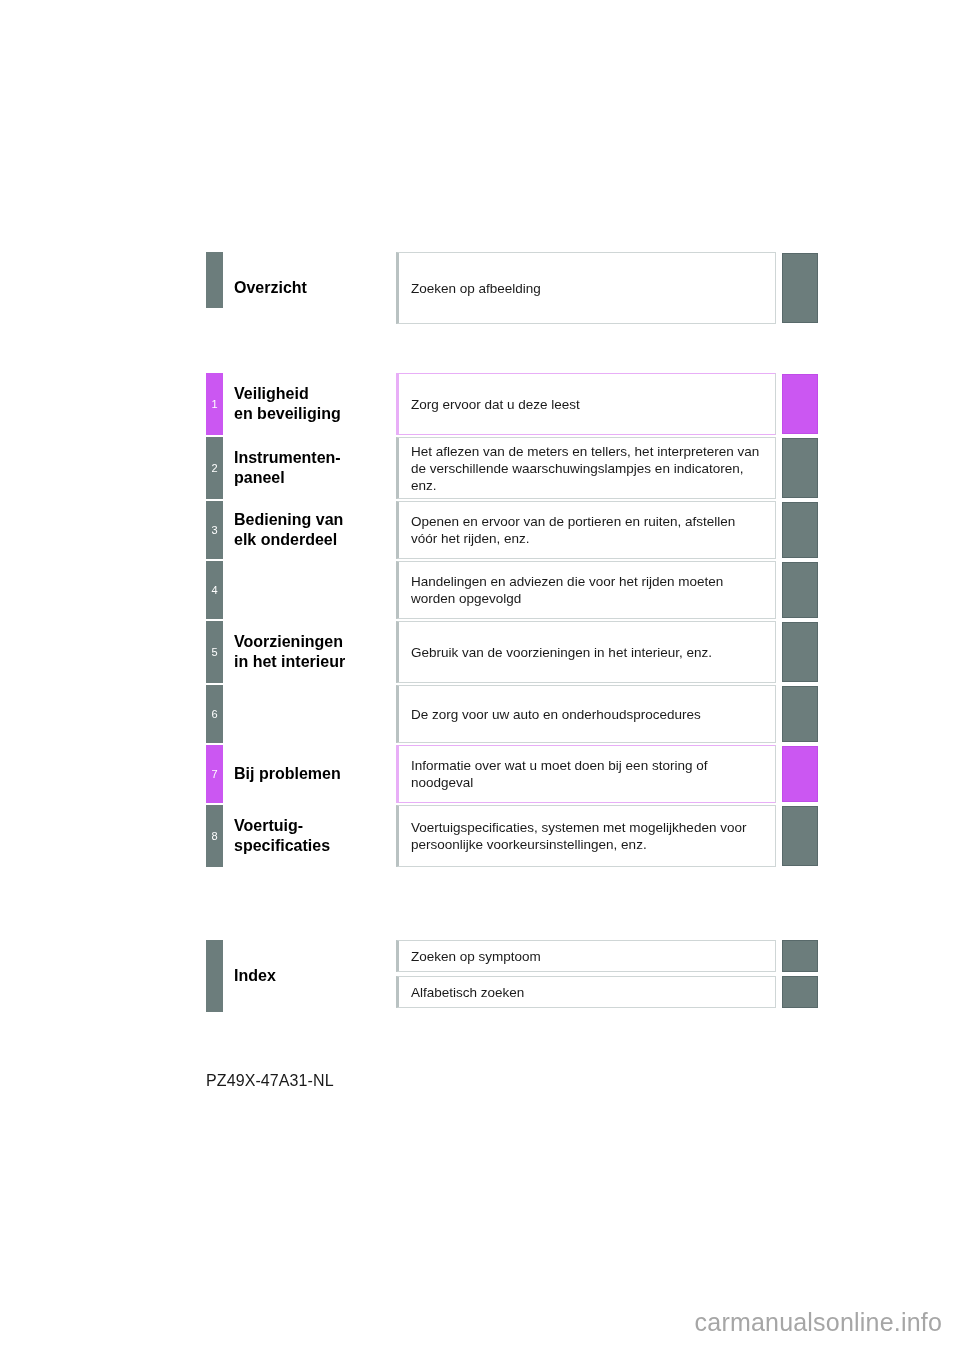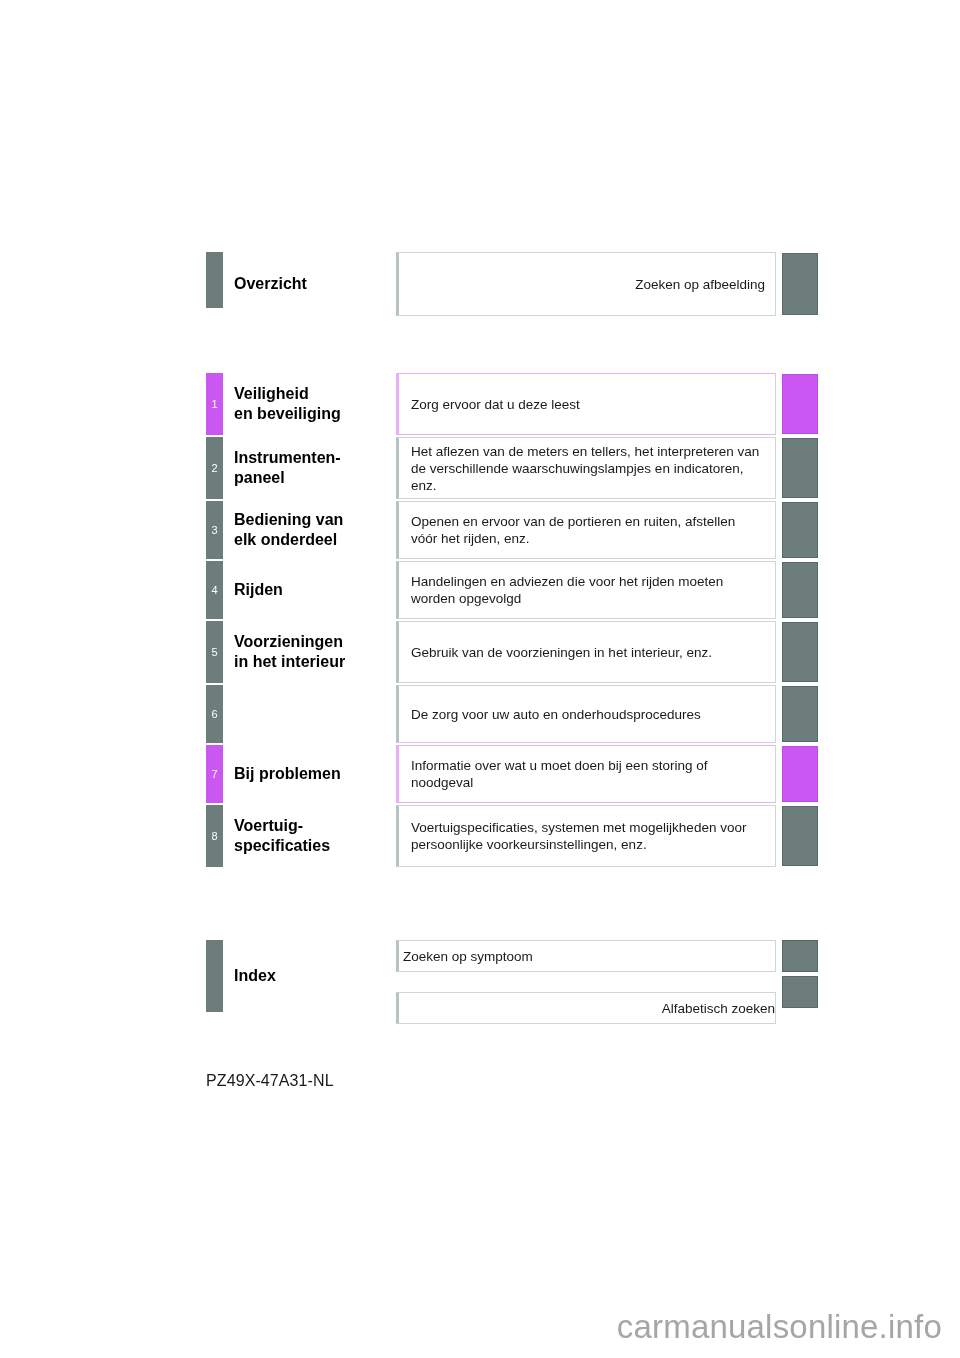--- a/index.html
+++ b/index.html
@@ -99,23 +99,23 @@
     width: 36px;
     top: 1px;
     bottom: 1px;
     border: 1px solid #b6bdbd;
     box-sizing: border-box;
   }
   .tab.teal   { background: #6c7d7c; border-color:#58696a;}
   .tab.purple { background: #cb57f2; border-color:#c04ce8;}
 
   
-  #overzicht { top: 252px; height: 64px; }
+  #overzicht { top: 252px; height: 72px; }
   #overzicht .chip { height: 56px; }
-  #overzicht .desc { left: 190px; justify-content: flex-end; }
+  #overzicht .desc { left: 190px; }
 
   
   #index-block { top: 940px; height: 72px; }
   #index-block .chip { height: 72px; }
   #index-block .title { height: 72px; }
   .idx-rows {
     position: absolute;
     left: 190px;
     right: 42px;
     top: 0;
@@ -124,26 +124,26 @@
   .idx-row {
     position: absolute;
     left: 0; right: 0;
     height: 32px;
     background: #ffffff;
     border: 1px solid #cfd6d6;
     border-left: 3px solid #b9c2c2;
     box-sizing: border-box;
     display: flex;
     align-items: center;
-    padding-left: 4px;
+    padding-left: 12px;
     font-size: 13.5px;
     color: #1a1a1a;
   }
   .idx-row.r0 { top: 0px; }
-  .idx-row.r1 { top: 52px; justify-content: flex-end; }
+  .idx-row.r1 { top: 36px; }
   .idx-tab {
     position: absolute;
     right: 0;
     width: 36px;
     height: 32px;
     background: #6c7d7c;
     border: 1px solid #58696a;
     box-sizing: border-box;
   }
   .idx-tab.t0 { top: 0px; }
@@ -155,21 +155,21 @@
     left: 206px;
     top: 1072px;
     font-size: 16px;
     color: #1a1a1a;
     letter-spacing: 0.1px;
   }
   #watermark {
     position: absolute;
     right: 18px;
     top: 1308px;
-    font-size: 33px;
+    font-size: 25px;
     color: #a6a6a6;
     letter-spacing: 0.2px;
     font-family: "Liberation Sans", sans-serif;
   }
 </style>
 </head>
 <body>
 
 <div id="page">
 
@@ -213,23 +213,20 @@
           <span class="ln">Bediening van</span>
           <span class="ln">elk onderdeel</span>
         </div>
         <div class="desc">
           <p>Openen en ervoor van de portieren en ruiten, afstellen vóór het rijden, enz.</p>
         </div>
         <div class="tab teal"></div>
       </div>
       <div class="blk" style="top: 561px; height: 58px;">
         <div class="chip teal" style="height: 58px;">4</div>
-        <div class="title">
-          <span class="ln">Rijden</span>
-        </div>
         <div class="desc">
           <p>Handelingen en adviezen die voor het rijden moeten worden opgevolgd</p>
         </div>
         <div class="tab teal"></div>
       </div>
       <div class="blk" style="top: 621px; height: 62px;">
         <div class="chip teal" style="height: 62px;">5</div>
         <div class="title">
           <span class="ln">Voorzieningen</span>
           <span class="ln">in het interieur</span>

